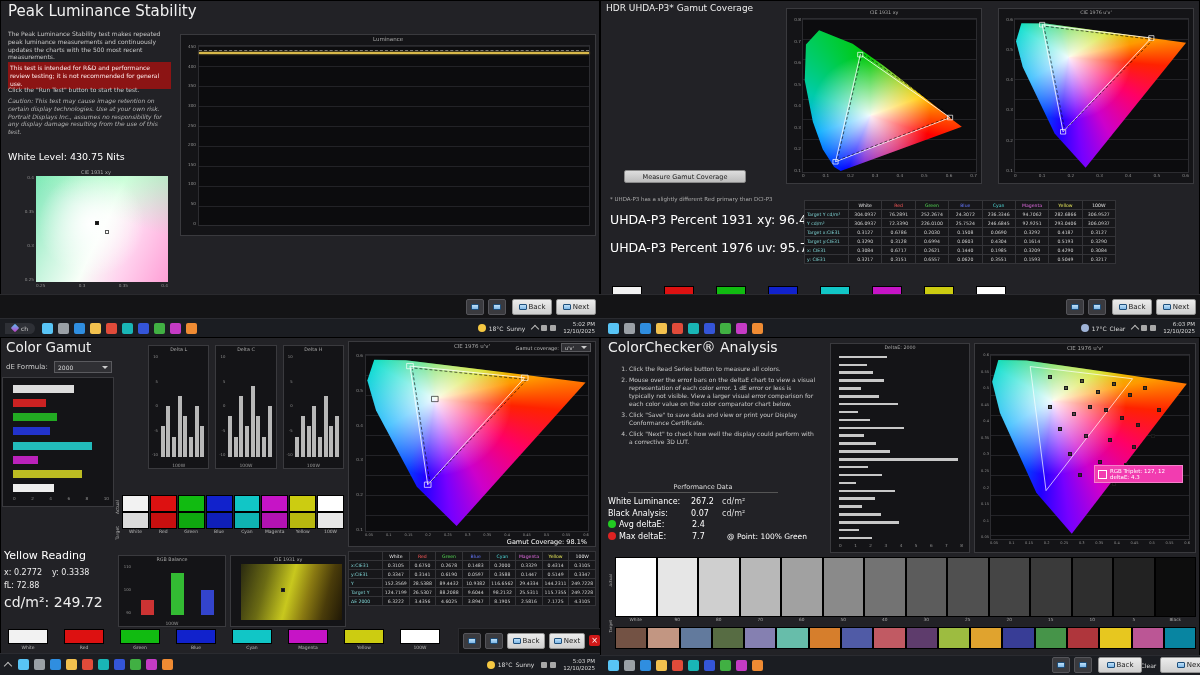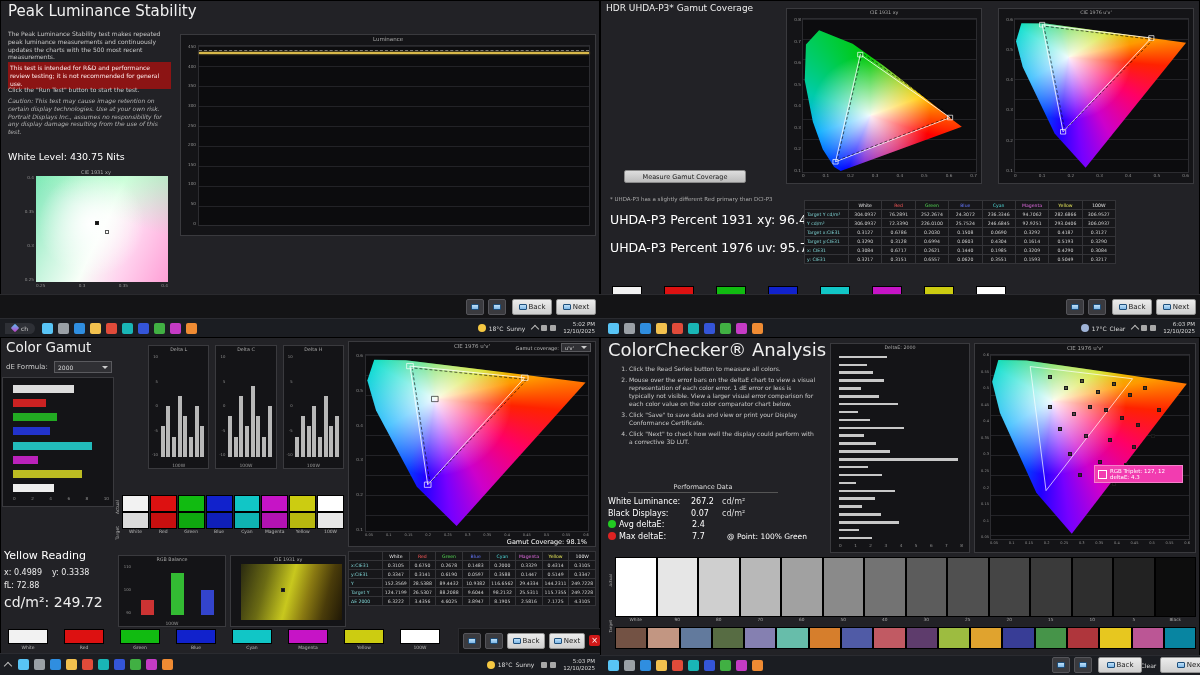--- a/index.html
+++ b/index.html
@@ -623,21 +623,21 @@
         <span class="tick" style="font-size:3.6px">0.5</span>
         <span class="tick" style="font-size:3.6px">0.55</span>
         <span class="tick" style="font-size:3.6px">0.6</span>
       </div>
     <div class="abs" style="right:8px;bottom:0;font-size:6.5px;color:#fff"><span>Gamut Coverage:</span> <span>98.1%</span></div>
   </div>
 
   <div class="abs" style="left:4px;top:212px;width:110px">
     <div style="font-size:11px;color:#fff;margin-bottom:6px">Yellow Reading</div>
     <div style="display:flex;gap:10px;font-size:8px;color:#eee;margin-bottom:4px">
-        <span>x: 0.4989</span>
+        <span>x: 0.2772</span>
         <span>y: 0.3338</span>
       </div>
     <div style="font-size:8px;color:#eee;margin-bottom:4px">fL: 72.88</div>
     <div style="font-size:14px;color:#eee">cd/m²: 249.72</div>
   </div>
 
   <div class="panel" style="left:118px;top:218px;width:108px;height:72px">
     <div class="chart-title" style="font-size:4.8px">RGB Balance</div>
     <div class="yticks abs" style="left:1px;top:9px;width:11px;bottom:11px">
         <span class="tick" style="font-size:3.8px">110</span>
@@ -824,39 +824,39 @@
         </div>
       <div class="clock">
           <div>5:03 PM</div>
           <div>12/10/2025</div>
         </div>
     </div>
   </div>
 </div>
 
 <div class="quad" style="left:600px;top:337px;height:338px">
-  <div class="abs" style="left:8px;top:2px;font-size:18px;color:#f0f0f0">ColorChecker® Analysis</div>
+  <div class="abs" style="left:8px;top:2px;font-size:14px;color:#f0f0f0">ColorChecker® Analysis</div>
 
   <ol class="instr abs" style="left:16px;top:28px;width:200px">
 
   <li>Click the Read Series button to measure all colors.</li>
       <li>Mouse over the error bars on the deltaE chart to view a visual representation of each color error. 1 dE error or less is typically not visible. View a larger visual error comparison for each color value on the color comparator chart below.</li>
       <li>Click "Save" to save data and view or print your Display Conformance Certificate.</li>
       <li>Click "Next" to check how well the display could perform with a corrective 3D LUT.</li>
     </ol>
 
   <div class="abs" style="left:8px;top:146px;width:220px">
     <div style="text-align:center;font-size:6.5px;color:#ddd;border-bottom:1px solid #555;padding-bottom:1px;margin-bottom:4px;width:150px;margin-left:20px">Performance Data</div>
     <div class="perf-row">
         <span class="pl">White Luminance:</span>
         <span class="pv">267.2</span>
         <span class="pu">cd/m²</span>
       </div>
     <div class="perf-row">
-        <span class="pl">Black Displays:</span>
+        <span class="pl">Black Analysis:</span>
         <span class="pv">0.07</span>
         <span class="pu">cd/m²</span>
       </div>
     <div class="perf-row">
         <span class="dot" style="background: rgb(34, 204, 34);"></span>
         <span class="pl" style="width:70px">Avg deltaE:</span>
         <span class="pv">2.4</span>
       </div>
     <div class="perf-row">
         <span class="dot" style="background: rgb(221, 34, 34);"></span>

